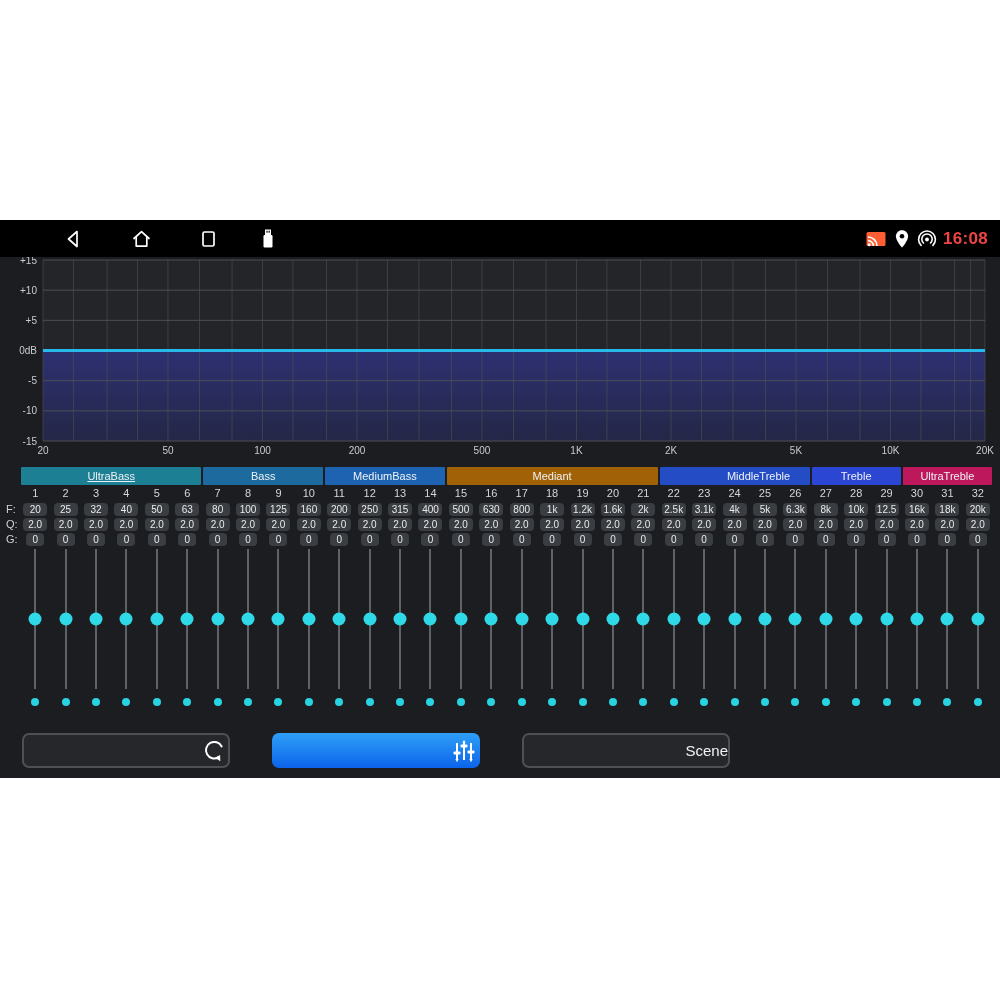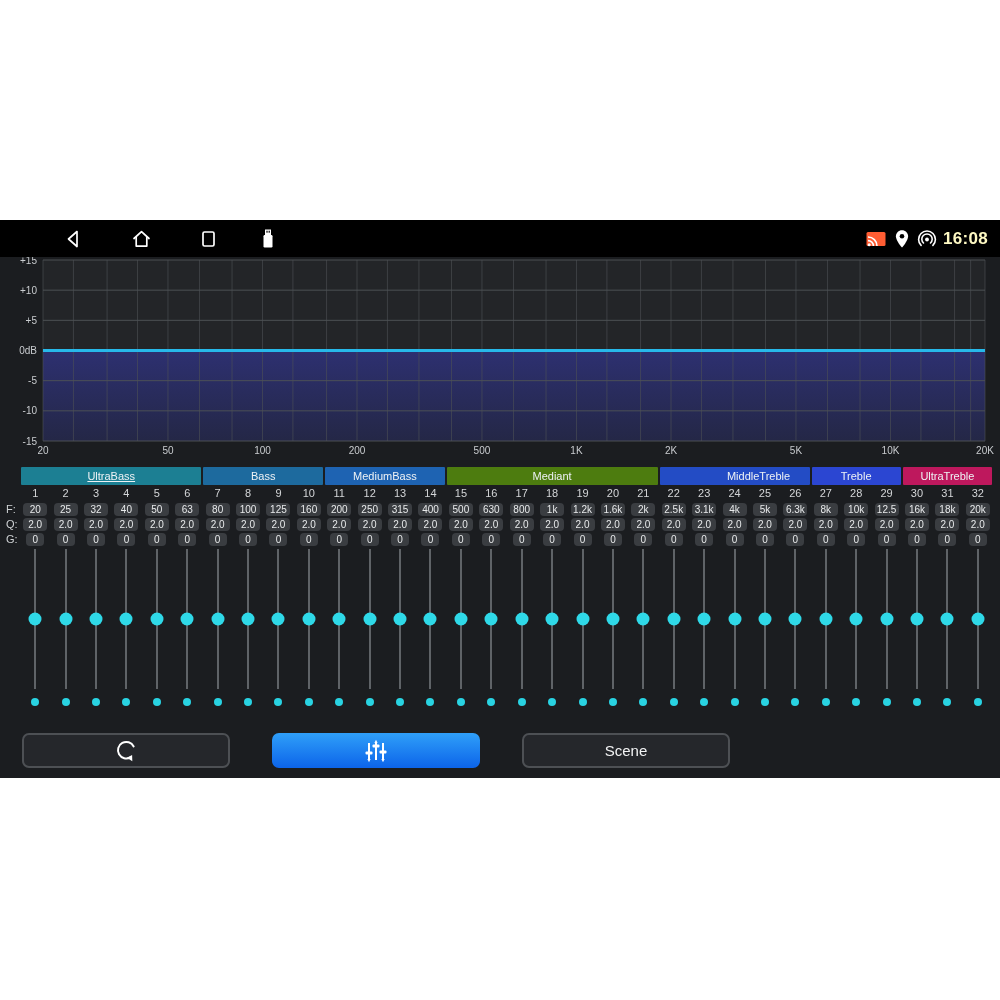--- a/index.html
+++ b/index.html
@@ -4,21 +4,21 @@
 <style>
   html,body{margin:0;padding:0;background:#ffffff;width:1000px;height:1000px;overflow:hidden;
     font-family:"Liberation Sans",sans-serif;-webkit-font-smoothing:antialiased;}
   .app-screen{position:absolute;top:220px;left:0;width:1000px;height:558px;background:#1b1d20;}
 
   
   .status-bar{position:absolute;top:0;left:0;width:1000px;height:37px;background:#000;}
   .sb-icon{position:absolute;top:50%;transform:translateY(-50%);display:flex;align-items:center;}
   .sb-back{left:63px}.sb-home{left:130px}.sb-recents{left:197px}.sb-usb{left:258px}
   .sb-right{position:absolute;right:12px;top:0;height:100%;display:flex;align-items:center;gap:6px;}
-  .sb-time{color:#fef9c3;font-size:17px;font-weight:bold;letter-spacing:.3px;}
+  .sb-time{color:#ef4444;font-size:17px;font-weight:bold;letter-spacing:.3px;}
 
   
   .graph{position:absolute;top:37px;left:0;width:1000px;height:198px;}
 
   
   .band-row{position:absolute;top:247px;left:20px;width:973px;height:18px;
     display:grid;grid-template-columns:repeat(32,1fr);}
   .band-chip{margin:0 1px;border-radius:1px;display:flex;align-items:center;justify-content:center;
     color:#eef2f5;font-size:11px;line-height:18px;cursor:default;}
 
@@ -34,21 +34,21 @@
     background:#3a3d41;color:#e8eaeb;font-size:10px;text-align:center;box-sizing:border-box;}
   .pill.g{min-width:18px;}
   .slider{position:relative;width:100%;height:144px;}
   .track{position:absolute;left:50%;transform:translateX(-50%);top:2px;bottom:2px;width:2px;background:#5f6367;}
   .handle{position:absolute;left:50%;top:50%;transform:translate(-50%,-50%);
     width:13px;height:13px;border-radius:50%;background:#2fd9e8;}
   .mini-dot{margin-top:7px;width:8px;height:8px;border-radius:50%;background:#29d3e2;}
 
   
   .btn{position:absolute;top:513px;width:208px;height:35px;border-radius:7px;box-sizing:border-box;
-    background:#25272b;border:2px solid #4d5054;display:flex;align-items:center;justify-content:center;
+    background:#25272b;border:2px solid #4d5054;display:flex;align-items:center;justify-content:flex-end;
     color:#f2f3f4;font-size:15px;cursor:default;}
   .btn.active{background:linear-gradient(180deg,#2f9ff8 0%,#0c64ea 100%);border:none;}
   .btn-reset{left:22px}.btn-eq{left:272px}.btn-scene{left:522px}.btn-sound{left:772px}
 </style>
 </head>
 <body>
 
 <div class="app-screen">
 
   <div class="status-bar">
@@ -161,21 +161,21 @@
         <text x="671" y="197" text-anchor="middle" fill="#c9cccf" font-size="10px" font-family="Liberation Sans, sans-serif">2K</text>
         <text x="795.9531627230198" y="197" text-anchor="middle" fill="#c9cccf" font-size="10px" font-family="Liberation Sans, sans-serif">5K</text>
         <text x="890.47658136151" y="197" text-anchor="middle" fill="#c9cccf" font-size="10px" font-family="Liberation Sans, sans-serif">10K</text>
         <text x="985" y="197" text-anchor="middle" fill="#c9cccf" font-size="10px" font-family="Liberation Sans, sans-serif">20K</text>
       </svg></div>
 
   <div class="band-row" id="bandRow">
       <div class="band-chip" style="grid-column: span 6; background: rgb(28, 127, 147); text-decoration: underline;">UltraBass</div>
       <div class="band-chip" style="grid-column: span 4; background: rgb(29, 106, 158);">Bass</div>
       <div class="band-chip" style="grid-column: span 4; background: rgb(30, 99, 178);">MediumBass</div>
-      <div class="band-chip" style="grid-column: span 7; background: #4d7c0f;">Mediant</div>
+      <div class="band-chip" style="grid-column: span 7; background: #a16207;">Mediant</div>
       <div class="band-chip" style="grid-column: span 5; background: rgb(35, 76, 197); padding-left: 48px;">MiddleTreble</div>
       <div class="band-chip" style="grid-column: span 3; background: rgb(43, 70, 210);">Treble</div>
       <div class="band-chip" style="grid-column: span 3; background: #be185d;">UltraTreble</div>
     </div>
 
   <div class="row-labels">
     <div class="lab-n"></div>
     <div>F:</div>
     <div>Q:</div>
     <div>G:</div>

